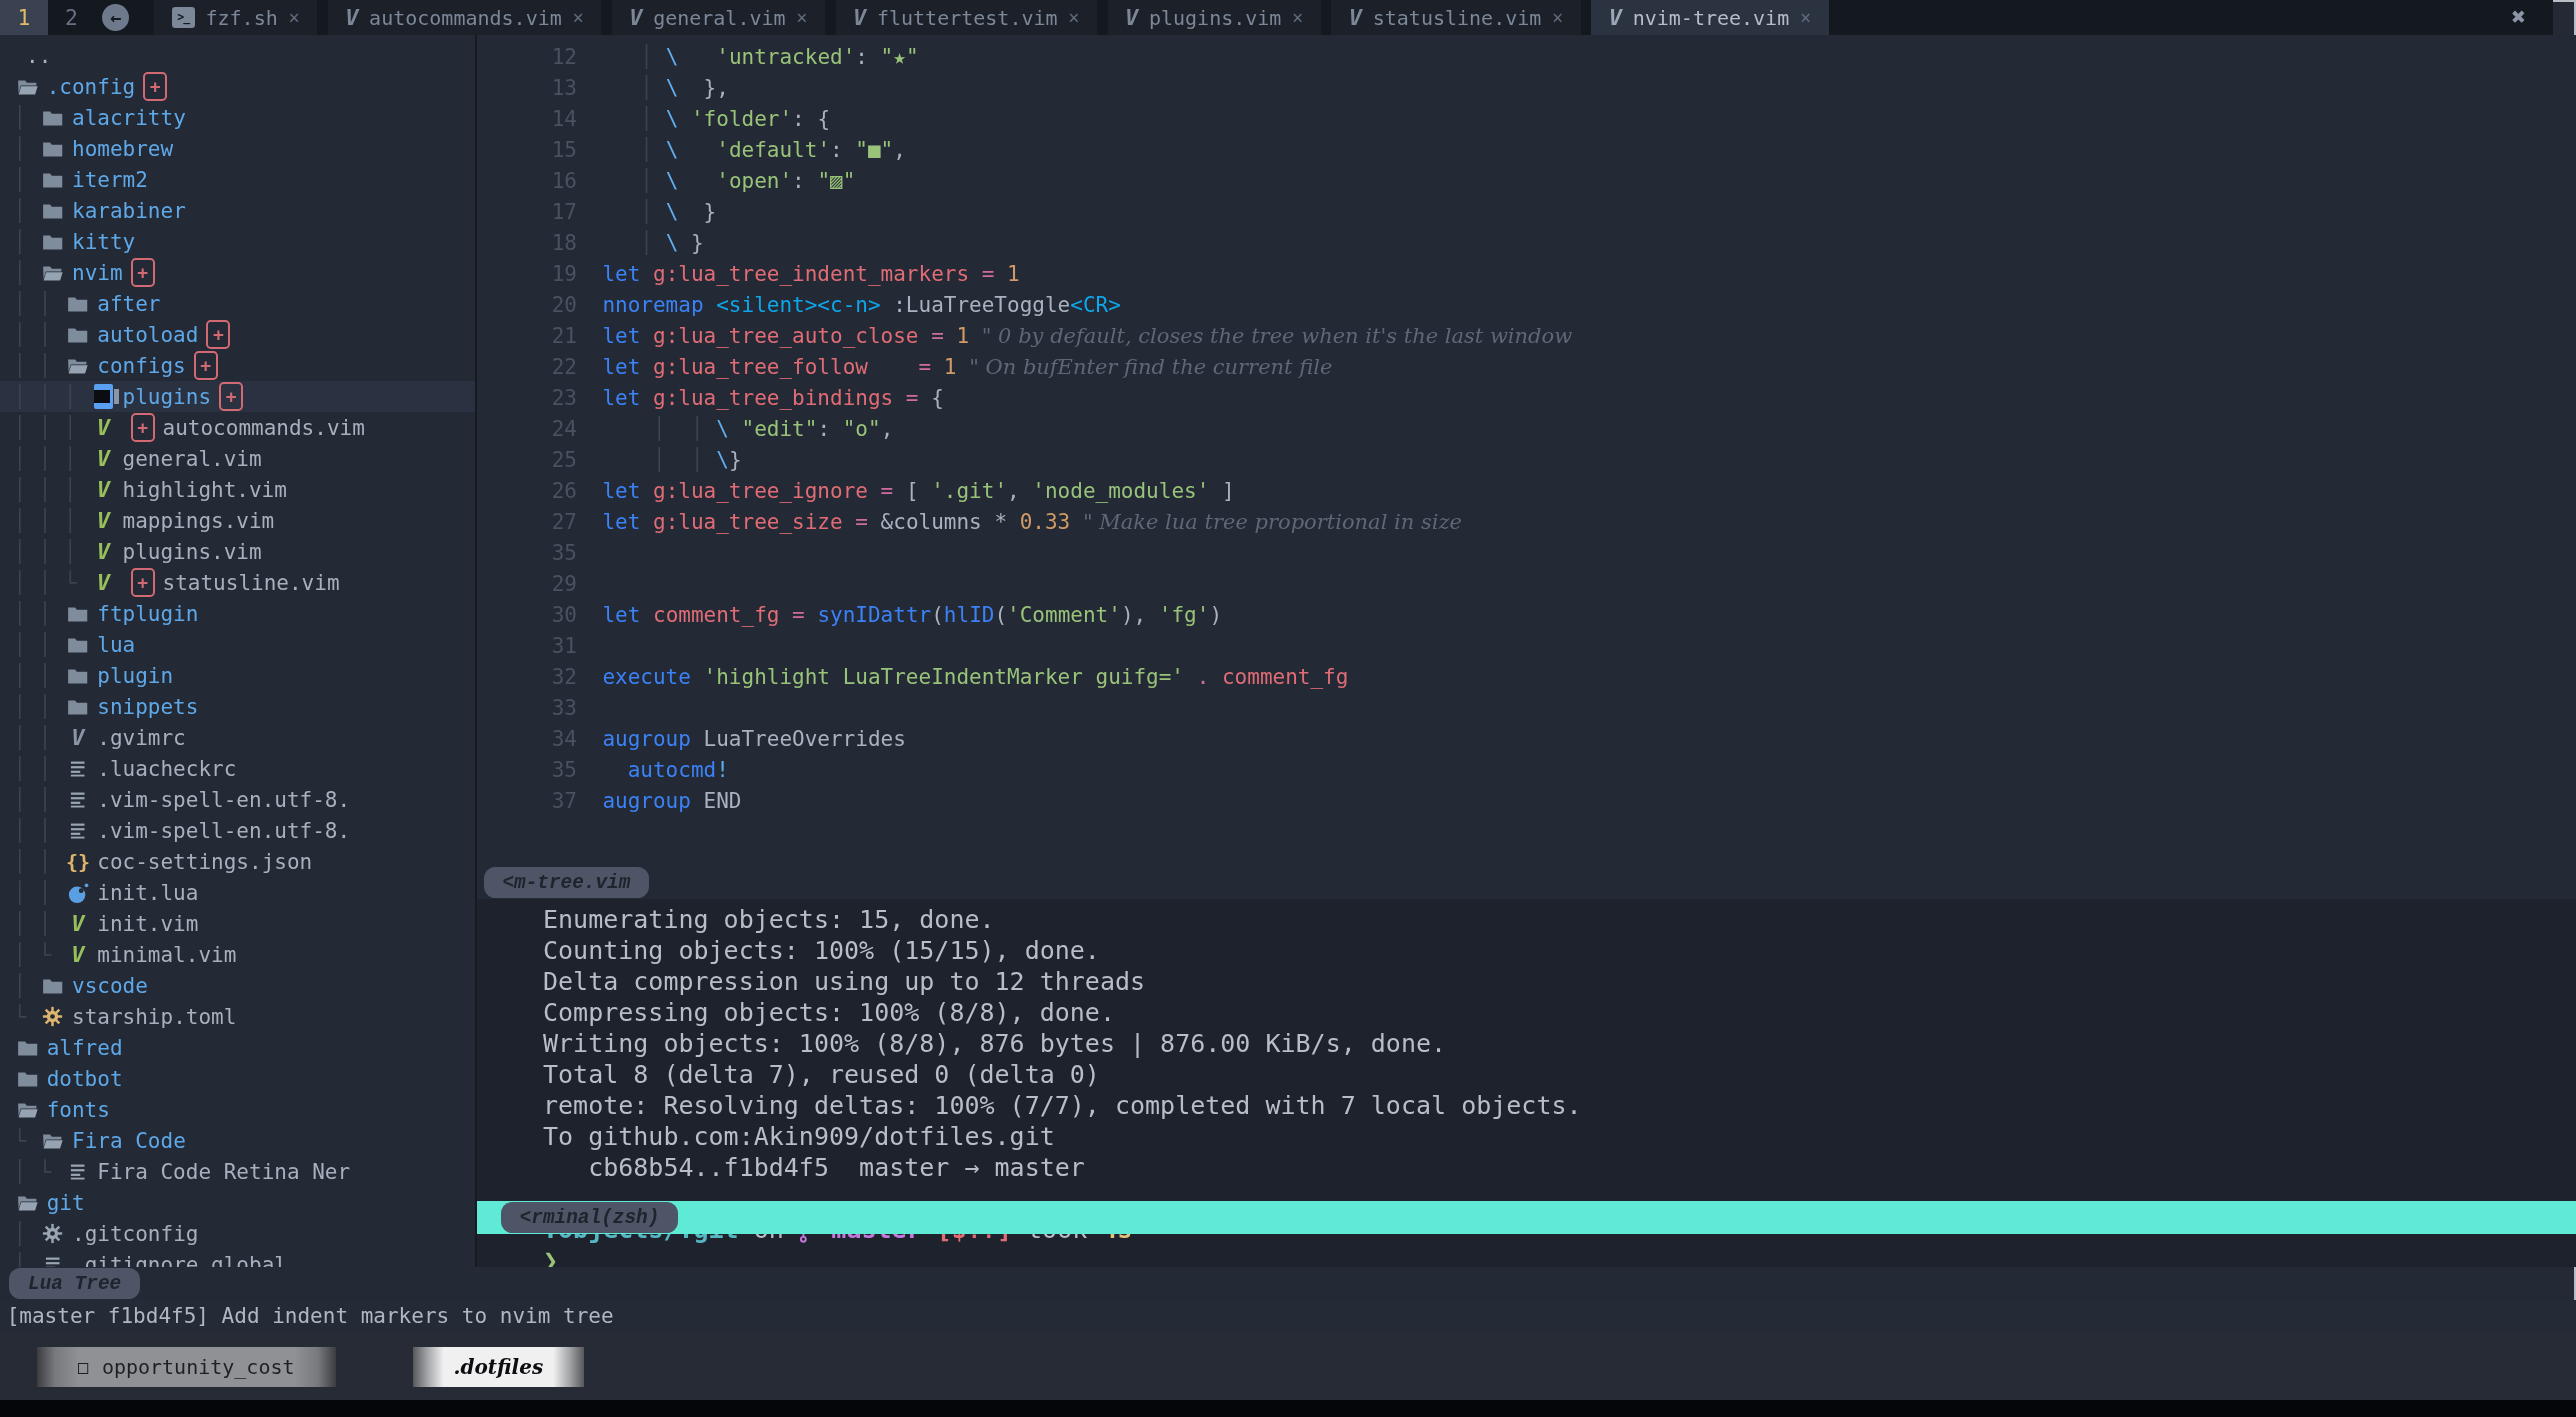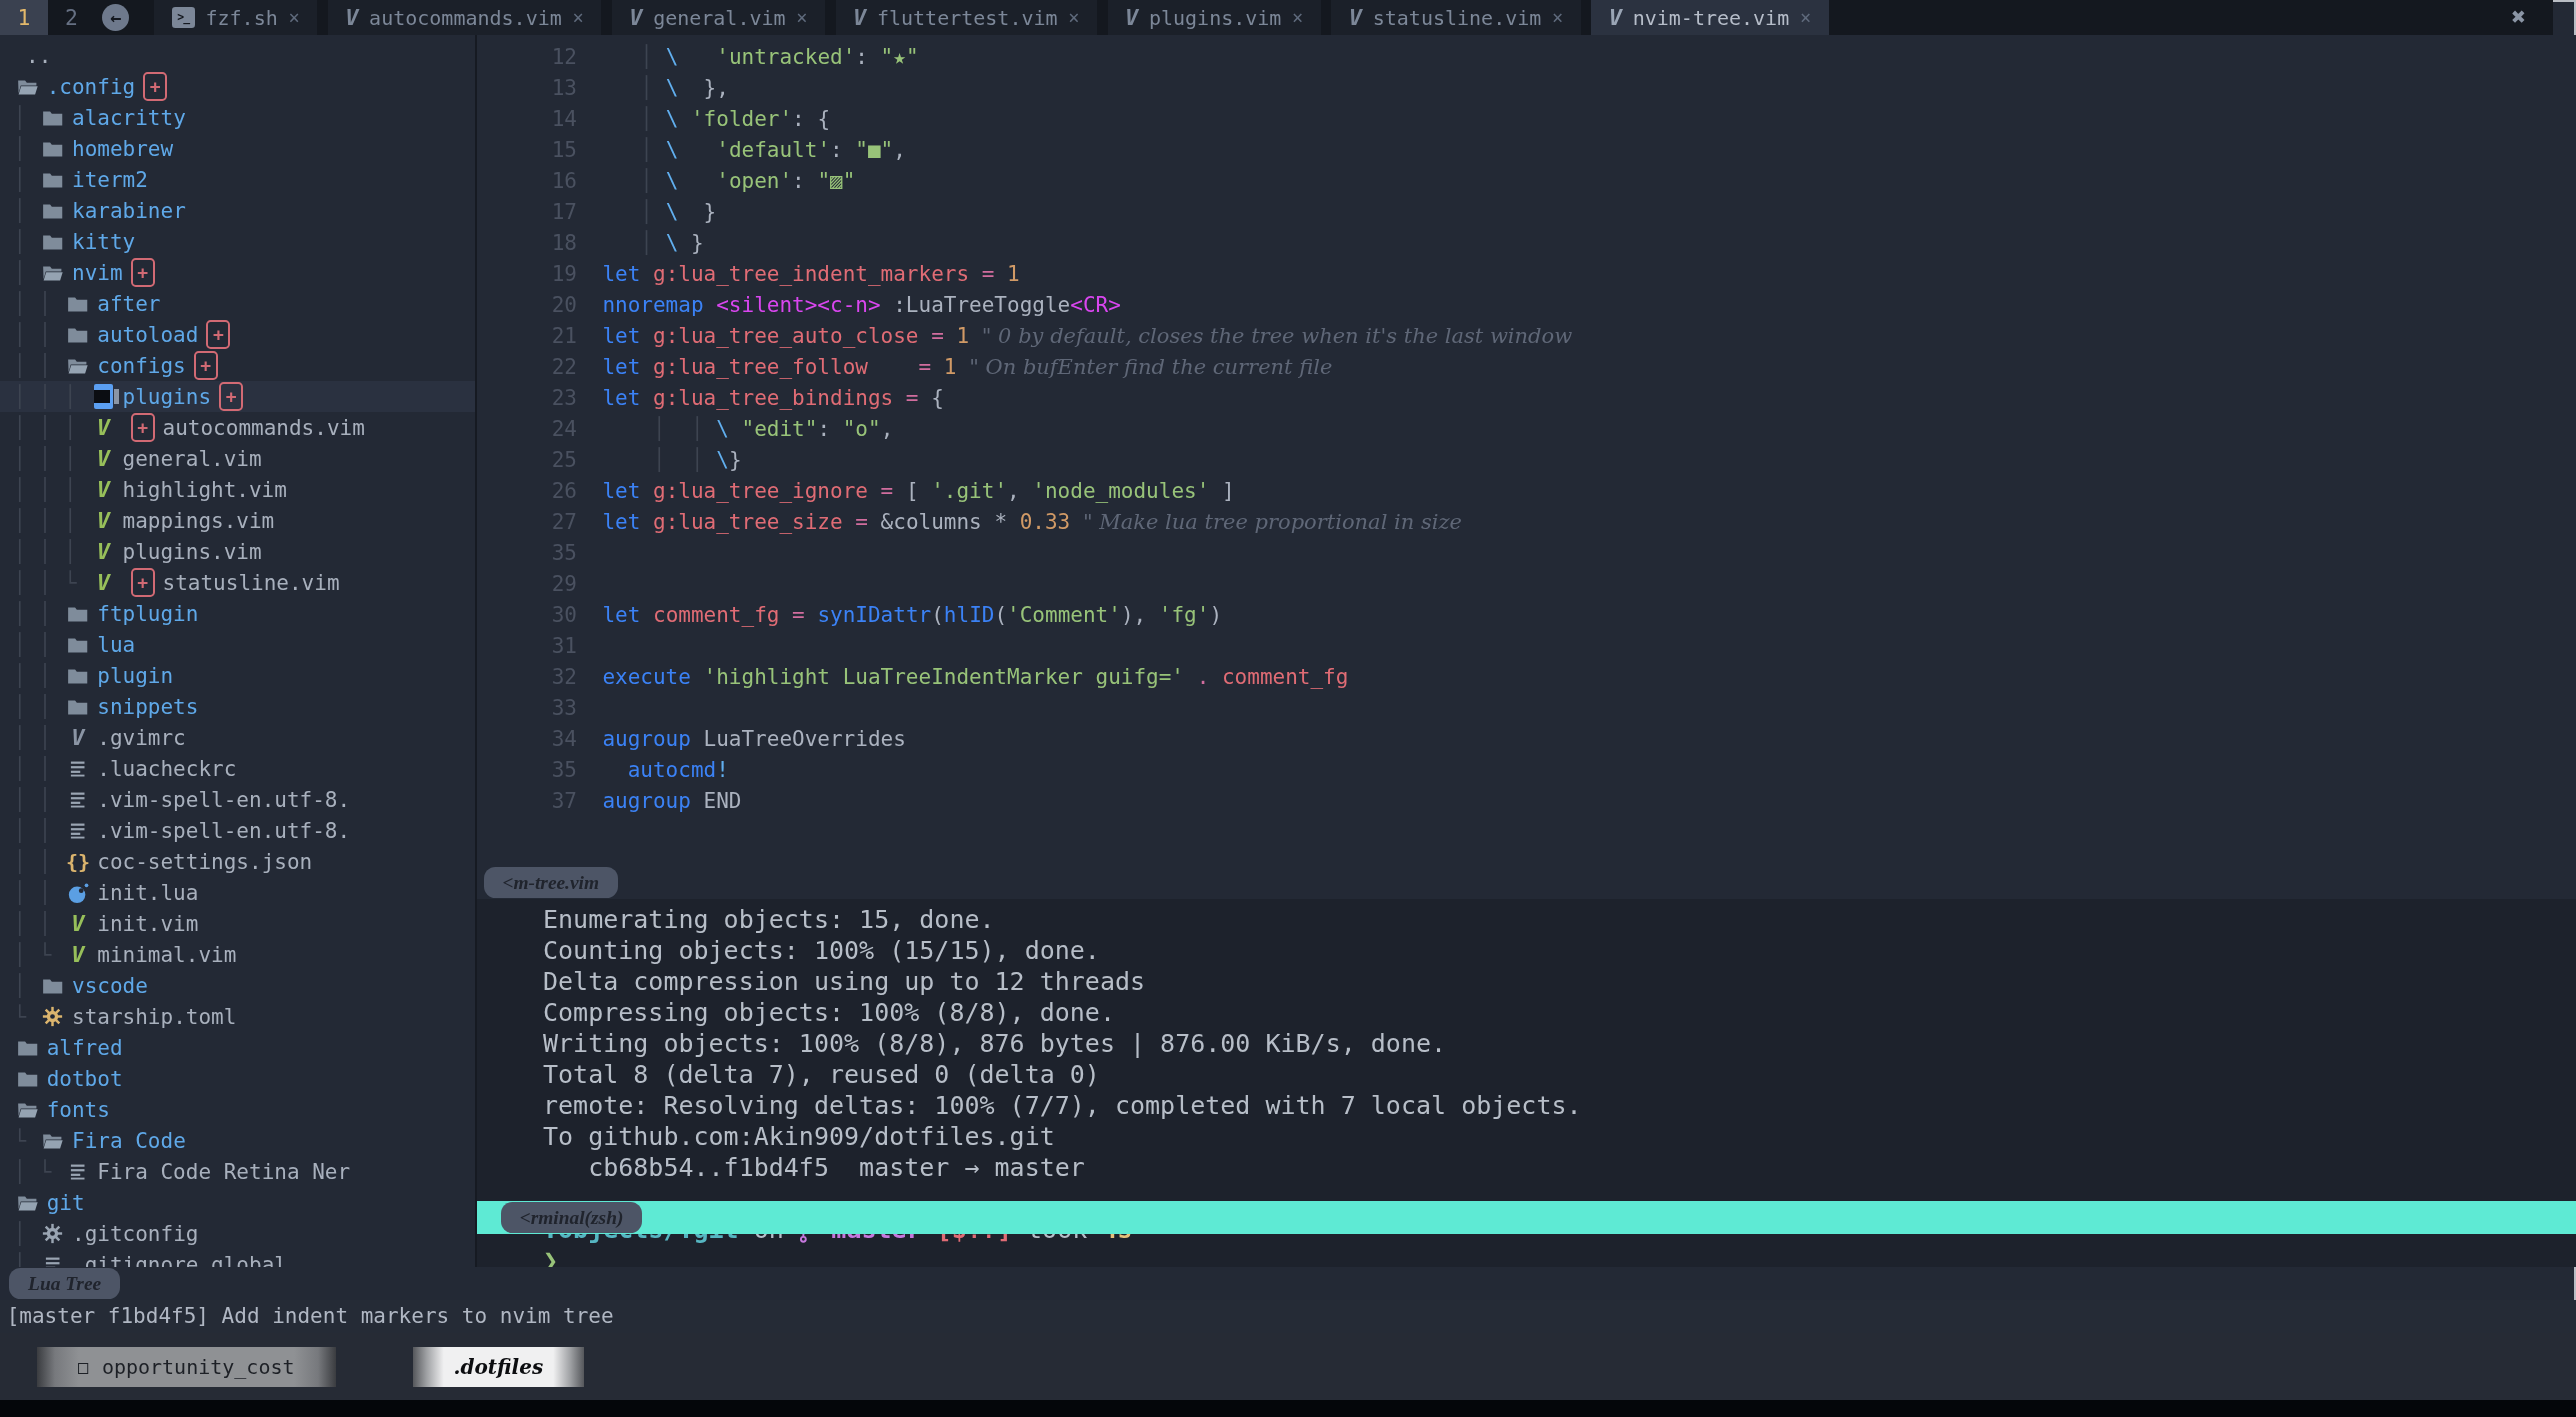--- a/index.html
+++ b/index.html
@@ -39,31 +39,31 @@
   .ic-cursor::after{content:"";position:absolute;left:0;right:2.7px;top:6px;bottom:6px;background:#0b0d12;}
   .ic-cursor::before{content:"";position:absolute;right:-6px;top:5.3px;width:4.7px;height:14.7px;background:#8b95a5;}
   
   #vsplit{position:absolute;left:475px;top:35px;width:2px;height:1265px;background:#161a22;}
   #editor{position:absolute;left:477px;top:35px;right:0;height:831px;background:#232935;overflow:hidden;}
   #code-lines{padding-top:6.7px;}
   .cline{height:31px;line-height:31px;font-size:21px;white-space:pre;}
   .lnum{display:inline-block;width:100px;padding-right:25.4px;text-align:right;color:#4a5160;}
   .ctext{color:#abb2bf;white-space:pre;}
   
-  .tk-t{color:inherit}.tk-g{color:#3d4451}.tk-b{color:#61afef}.tk-cy{color:#d946ef}
+  .tk-t{color:inherit}.tk-g{color:#3d4451}.tk-b{color:#61afef}.tk-cy{color:#0ea5e9}
   .tk-gr{color:#98c379}.tk-p{color:#3b82f6}.tk-r{color:#e06c75}.tk-o{color:#d19a66}
   .tk-y{color:#e5c07b}.tk-op{color:#d16d9e}
   .tk-yi{color:#e5c07b;font-style:italic;font-family:"DejaVu Serif",serif;font-weight:bold;}
   .tk-c{color:#5f6777;font-style:italic;font-family:"DejaVu Serif",serif;}
   .tk-cb{color:#56b6c2;font-weight:bold}.tk-pb{color:#c678dd;font-weight:bold}
   .tk-rb{color:#e06c75;font-weight:bold}.tk-yb{color:#e5c07b;font-weight:bold}.tk-gb{color:#98c379;font-weight:bold}
   
   .statusrow{position:absolute;height:33px;display:flex;align-items:center;}
   .pill{display:inline-flex;align-items:center;height:31px;padding:0 18.7px;border-radius:11.4px;
-    background:#4d5566;color:#20242d;font-family:Liberation Serif, serif;font-style:italic;
+    background:#4d5566;color:#20242d;font-family:Liberation Mono, monospace;font-style:italic;
     font-weight:bold;font-size:19.4px;white-space:pre;}
   #editor-status{left:477px;top:866px;right:0;background:#232935;padding-left:6.7px;}
   #tree-status{left:0;top:1267px;width:475px;background:#232935;padding-left:9.4px;}
   #terminal-status{left:477px;top:1201px;right:0;background:#5eead4;padding-left:24px;}
   
   #terminal{position:absolute;left:477px;top:899px;right:0;height:368px;background:#1d222c;overflow:hidden;}
   #term-lines{padding:5.3px 0 0 66px;}
   .tline{height:31px;line-height:31px;font-size:25px;white-space:pre;color:#b7bec8;}
   
   #msgline{position:absolute;left:0;top:1300px;width:100%;height:33px;background:#252b36;

